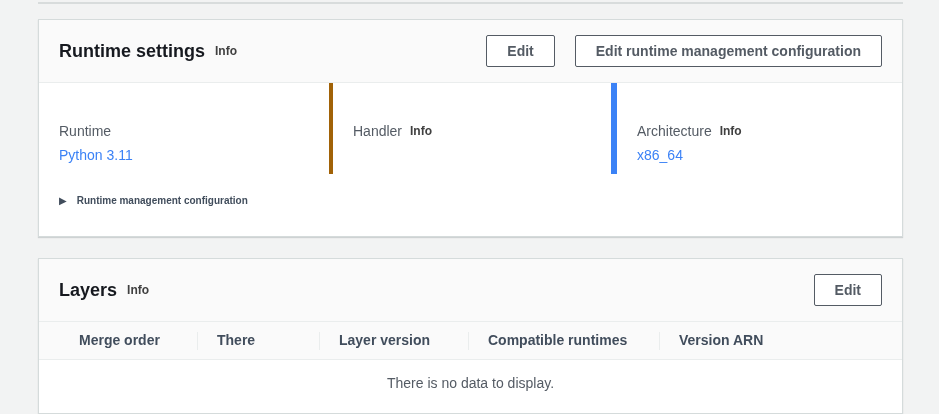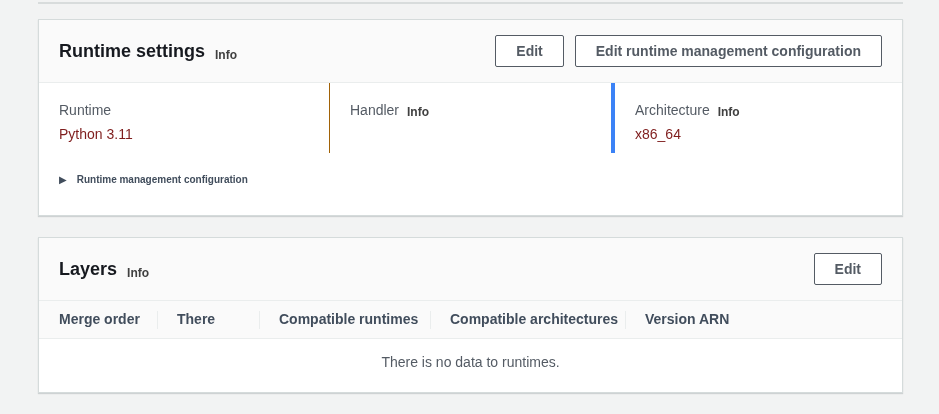--- a/index.html
+++ b/index.html
@@ -27,70 +27,70 @@
   .card + .card { margin-top: 21px; }
 
   .card-header {
     background: #fafafa;
     border-bottom: 1px solid #eaeded;
     padding: 15px 20px;
     display: flex;
     align-items: center;
     justify-content: space-between;
   }
-  .title-group { display: flex; align-items: flex-end; }
+  .title-group { display: flex; align-items: center; }
   .card-title {
     margin: 0;
     font-size: 18px;
     font-weight: 700;
     color: #16191f;
     line-height: 22px;
   }
   .info-link {
     margin-left: 10px;
     color: #404040;
     font-size: 12px;
     font-weight: 700;
     text-decoration: none;
     cursor: pointer;
   }
-  .actions { display: flex; gap: 11px; }
+  .actions { display: flex; gap: 20px; }
   .btn {
     background: #ffffff;
     border: 1px solid #545b64;
     border-radius: 2px;
     color: #545b64;
     font-family: "Liberation Sans", sans-serif;
     font-size: 14px;
     font-weight: 700;
     line-height: 18px;
     padding: 6px 20px;
     cursor: pointer;
     white-space: nowrap;
   }
 
   
   .field-columns { display: flex; }
   .field {
     padding: 18px 16px 10px 20px;
   }
   .field-1 { width: 290px; }
-  .field-2 { width: 282px; border-left: 1px solid #a16207; }
-  .field-3 { flex: 1; border-left: 4px solid #3b82f6; }
-  .field-label-row { display: flex; align-items: flex-end; }
+  .field-2 { width: 282px; border-left: 4px solid #a16207; }
+  .field-3 { flex: 1; border-left: 6px solid #3b82f6; }
+  .field-label-row { display: flex; align-items: center; margin-top: 21px; }
   .field-label {
     font-size: 14px;
     color: #545b64;
     line-height: 18px;
   }
   .field-label-row .info-link { margin-left: 8px; }
   .field-value {
     margin-top: 6px;
     font-size: 14px;
-    color: #7f1d1d;
+    color: #3b82f6;
     line-height: 18px;
   }
 
   .expander {
     display: flex;
     align-items: center;
     padding: 18px 20px 26px 20px;
     cursor: pointer;
   }
   .caret-icon {
@@ -114,20 +114,21 @@
     padding: 10px 0;
   }
   .th {
     position: relative;
     padding-left: 20px;
     font-size: 14px;
     font-weight: 700;
     color: #414d5c;
     line-height: 17px;
     white-space: nowrap;
+    margin-left: 20px;
   }
   .th + .th::before {
     content: "";
     position: absolute;
     left: 0;
     top: 50%;
     transform: translateY(-50%);
     width: 1px;
     height: 18px;
     background: #eaeded;
@@ -205,23 +206,23 @@
         <a class="info-link">Info</a>
       </div>
       <div class="actions">
         <button class="btn">Edit</button>
       </div>
     </header>
 
     <div class="table-header">
       <div class="th th-1">Merge order</div>
       <div class="th th-2">There</div>
+      <div class="th th-3">Layer version</div>
       <div class="th th-4">Compatible runtimes</div>
-      <div class="th th-5">Compatible architectures</div>
       <div class="th th-6">Version ARN</div>
     </div>
 
     <div class="table-empty">
-      <span class="empty-text">There is no data to runtimes.</span>
+      <span class="empty-text">There is no data to display.</span>
     </div>
   </section>
 
 </div>
 
 </body></html>

